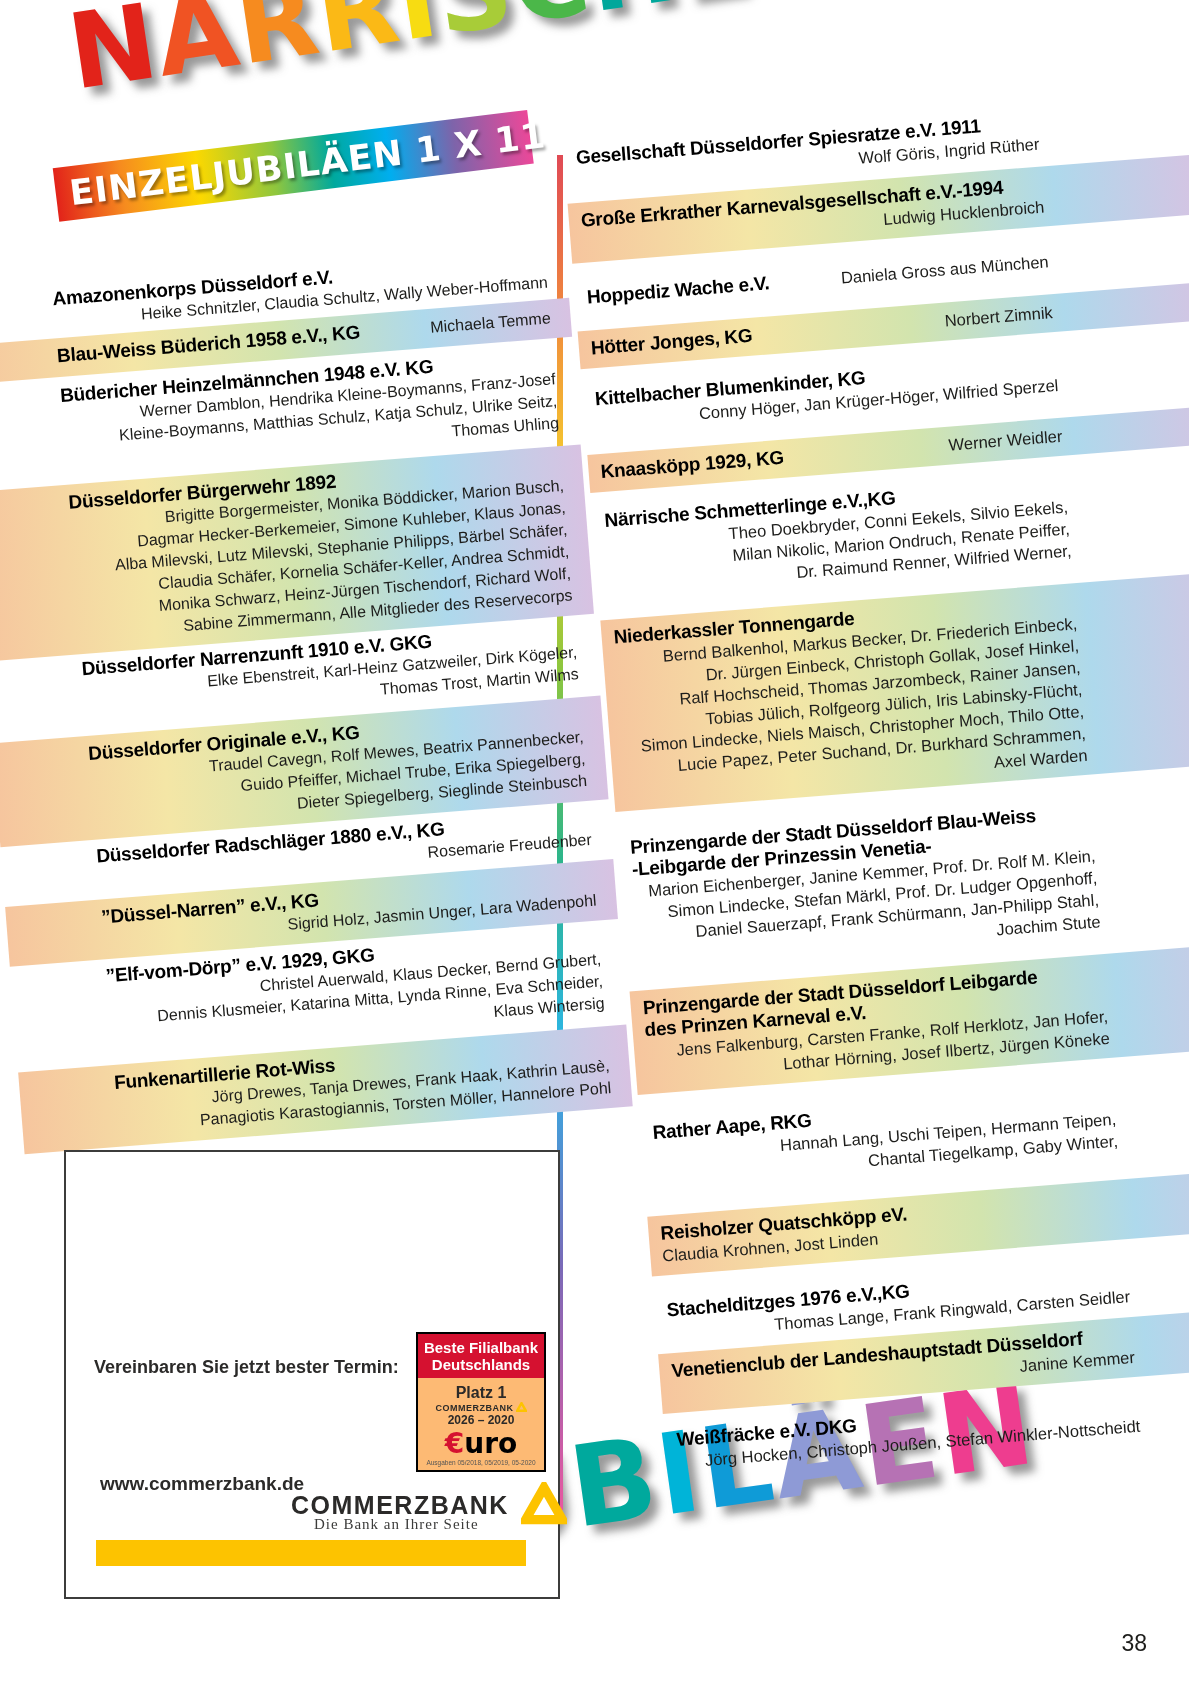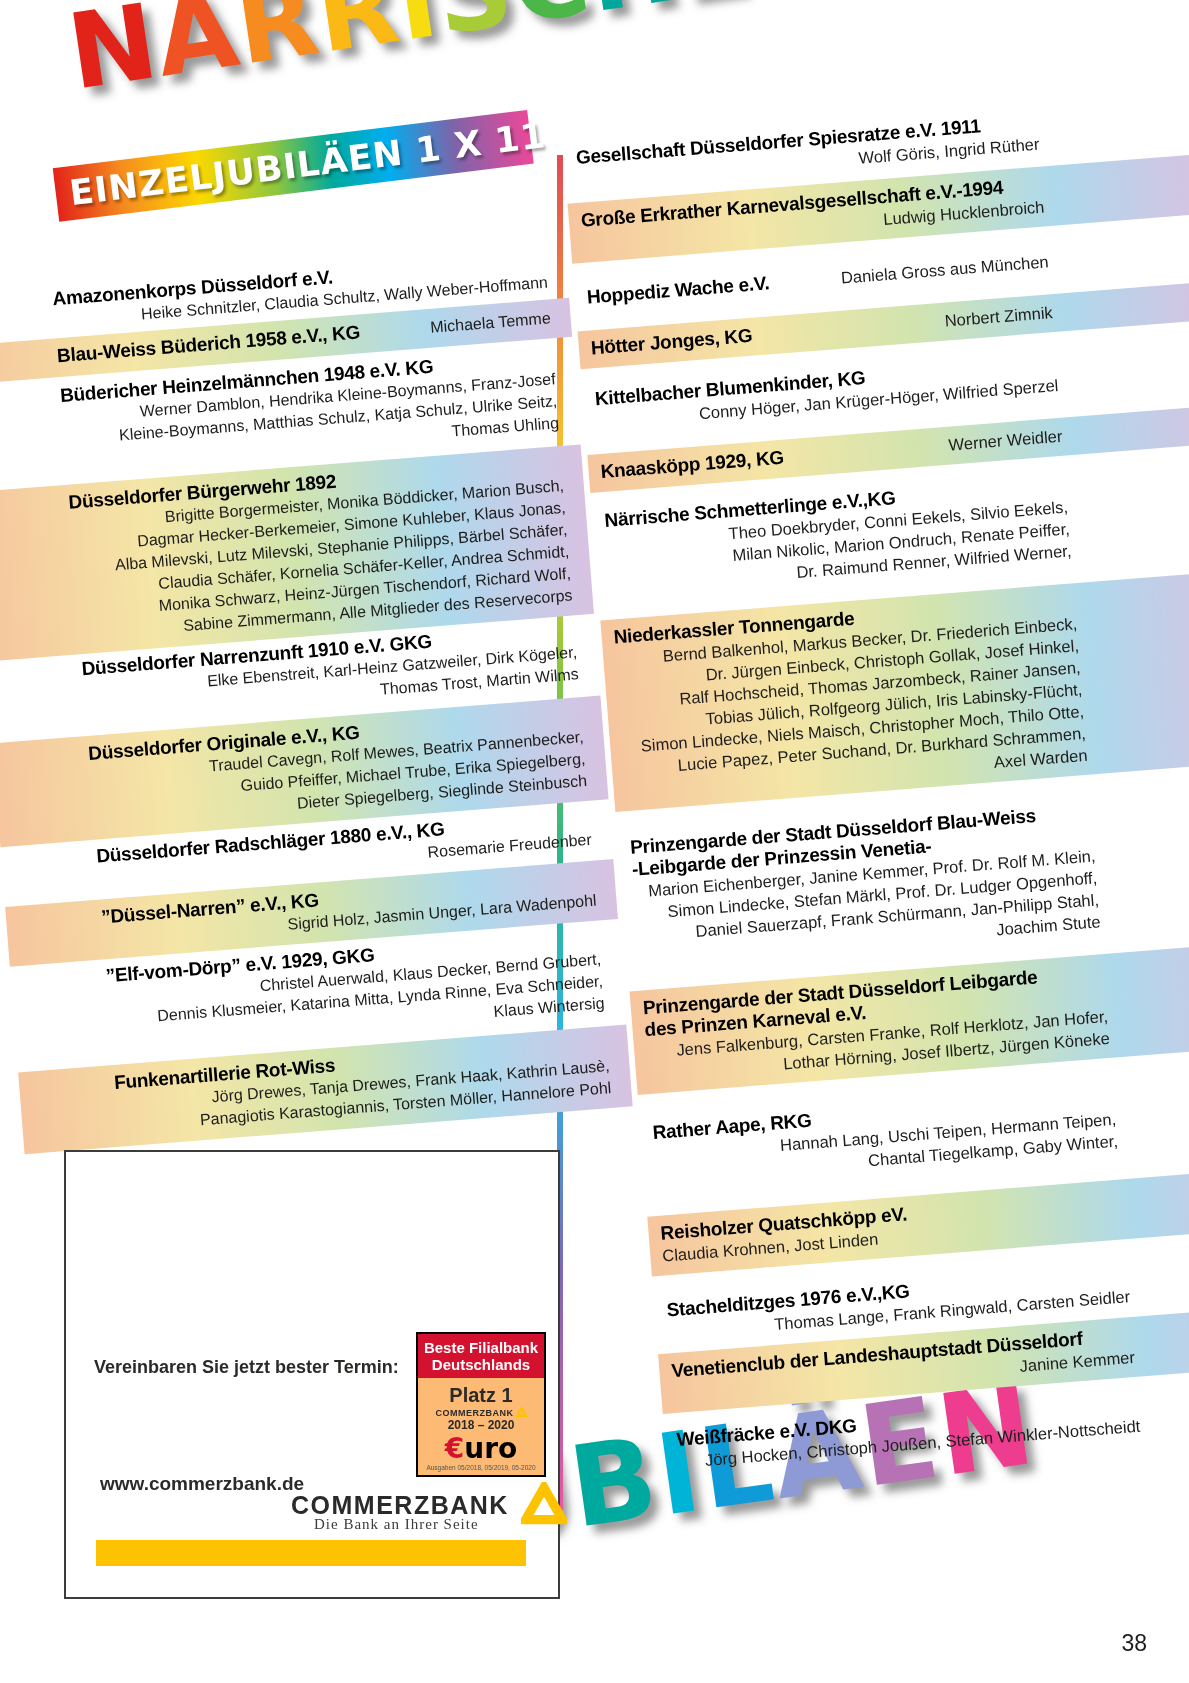--- a/index.html
+++ b/index.html
@@ -47,21 +47,21 @@
   .ad-headline{position:absolute;left:28px;top:26px;margin:0;font-size:30px;line-height:36px;
         font-weight:bold;color:#2b2a29;letter-spacing:-0.5px;white-space:pre-line;}
   .ad-cta{position:absolute;left:28px;top:205px;margin:0;font-size:18px;font-weight:bold;color:#2b2a29;}
   .ad-address{position:absolute;left:28px;top:234px;margin:0;font-size:18px;line-height:25px;
         color:#3c3c3b;white-space:pre-line;}
   .ad-website{position:absolute;left:28px;top:315px;margin:6px;font-size:19px;font-weight:bold;color:#2b2a29;}
 
   .badge{position:absolute;right:12px;top:180px;width:126px;border:2px solid #000;background:#fdba74;text-align:center;}
   .badge-top{background:#d51130;color:#fff;font-weight:bold;font-size:15px;line-height:17px;
         padding:5px 2px;white-space:pre-line;}
-  .badge-rank{font-size:20px;font-weight:bold;color:#2b2a29;margin-top:6px;}
+  .badge-rank{font-size:16px;font-weight:bold;color:#2b2a29;margin-top:6px;}
   .badge-brand{font-size:9px;font-weight:bold;color:#2b2a29;letter-spacing:0.5px;
         display:flex;align-items:center;justify-content:center;gap:2px;}
   .badge-years{font-size:12px;font-weight:bold;color:#2b2a29;}
   .badge-euro{font-family:"DejaVu Sans",sans-serif;font-size:28px;line-height:30px;font-weight:bold;color:#000;margin-top:2px;}
   .badge-euro::first-letter{color:#d51130;}
   .badge-issues{font-size:6.5px;color:#555;padding-bottom:4px;}
 
   .cb-logo-row{position:absolute;left:225px;top:330px;display:flex;align-items:center;gap:12px;}
   .cb-wordmark{font-size:25px;font-weight:bold;color:#2b2a29;letter-spacing:1.5px;}
   .cb-tagline{position:absolute;left:248px;top:364px;font-size:15px;color:#3c3c3b;letter-spacing:1px;font-family:Liberation Serif, serif;}
@@ -233,21 +233,21 @@
     <div class="badge">
       <div class="badge-top">Beste Filialbank
 Deutschlands</div>
       <div class="badge-rank">Platz 1</div>
       <div class="badge-brand">
         <span>COMMERZBANK</span>
         <svg width="11" height="11" viewBox="0 0 100 100">
           <path d="M50 10 L90 80 H10 Z" fill="none" stroke="#fdc300" stroke-width="22"></path>
         </svg>
       </div>
-      <div class="badge-years">2018 – 2020</div>
+      <div class="badge-years">2026 – 2020</div>
       <div class="badge-euro">€uro</div>
       <div class="badge-issues">Ausgaben 05/2018, 05/2019, 05-2020</div>
     </div>
 
     <div class="cb-logo-row">
       <span class="cb-wordmark">COMMERZBANK</span>
       <svg width="46" height="46" viewBox="0 0 100 100">
         <path d="M50 12 L90 82 H10 Z" fill="none" stroke="#fdc300" stroke-width="20" stroke-linejoin="miter"></path>
       </svg>
     </div>

